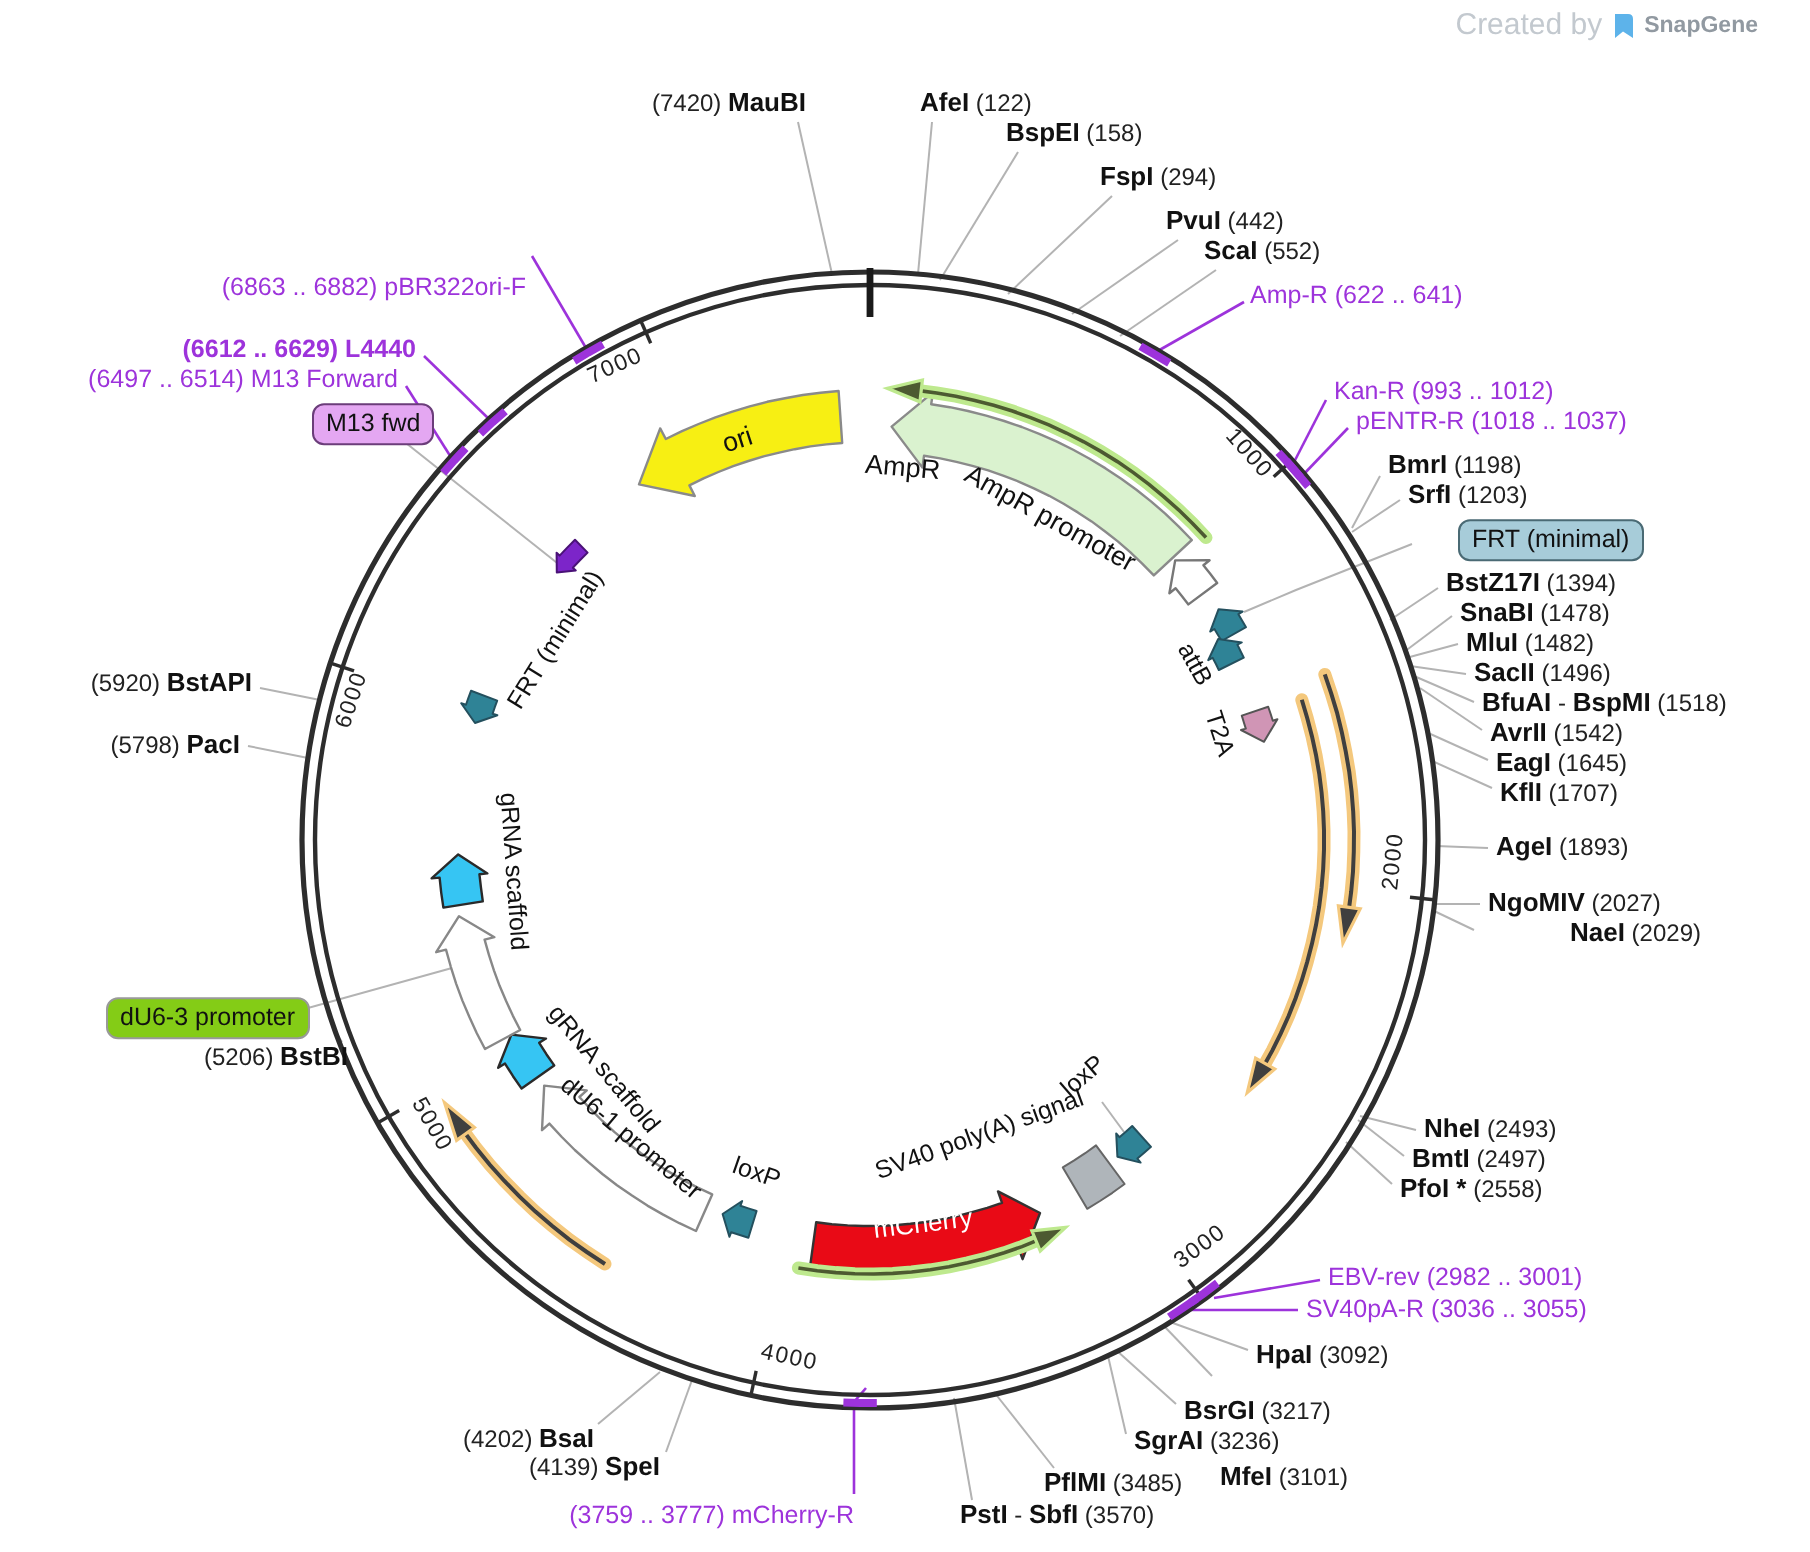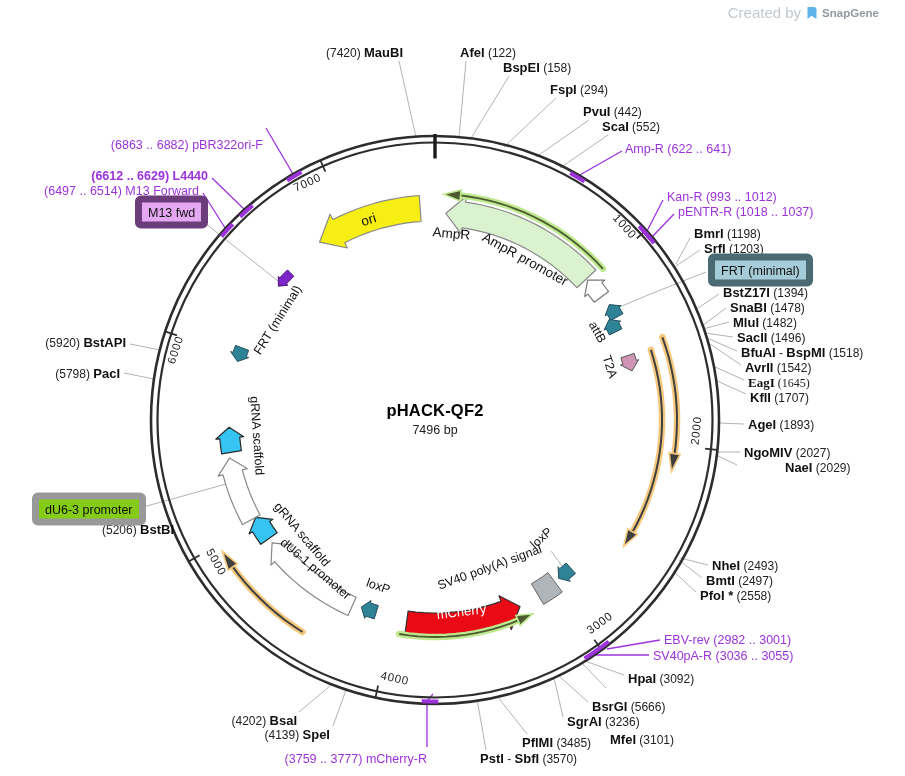--- a/index.html
+++ b/index.html
@@ -8,21 +8,21 @@
   #stage{position:absolute;left:0;top:0;width:905px;height:776px;}
   #map-svg{position:absolute;left:0;top:0;}
   #labels{position:absolute;left:0;top:0;width:820px;height:776px;pointer-events:none;}
   .map-label{position:absolute;white-space:nowrap;line-height:1.05;pointer-events:auto;}
   .align-r{transform:translate(-100%,-50%);}
   .align-l{transform:translate(0,-50%);}
   .map-label .enz{font-weight:700;font-size:13px;color:#111;}
   .map-label .num{font-size:12px;color:#222;}
   .map-label .pri{font-size:12.5px;color:#9D33DB;}
   .map-label .box{font-size:12.5px;color:#111;}
-  .box-white,.box-teal,.box-purple{padding:1px 6px;border-radius:6px;border:7px solid #a21caf;background:#fff;}
+  .box-white,.box-teal,.box-purple{padding:1px 6px;border-radius:6px;border:1px solid #a21caf;background:#fff;margin-left:21px;}
   .box-white{background:#84cc16;border-color:#999;}
   .box-teal{background:#A7CCD9;border-color:#4a6a74;}
   .box-purple{background:#E4A7F2;border-color:#6b3d7a;}
   #title{position:absolute;left:435px;top:401px;transform:translateX(-50%);text-align:center;}
   #title .name{font-weight:700;font-size:16.5px;color:#000;letter-spacing:.2px;}
   #title .size{font-size:12.5px;color:#222;margin-top:3px;}
   #watermark{position:absolute;top:4px;right:26px;display:flex;align-items:center;gap:5px;}
   #watermark .created{font-size:15px;color:#c3c9cf;}
   #watermark .brand{font-size:11.5px;font-weight:700;color:#9199a1;}
 </style>
@@ -171,53 +171,49 @@
       <div class="map-label align-l" style="left: 678px; top: 211px;"><span class="pri">pENTR-R    (1018 .. 1037)</span></div>
       <div class="map-label align-l" style="left: 694px; top: 233px;"><span class="enz">BmrI</span><span class="num">  (1198)</span></div>
       <div class="map-label align-l" style="left: 704px; top: 248px;"><span class="enz">SrfI</span><span class="num">  (1203)</span></div>
       <div class="map-label align-l box-teal" style="left: 708px; top: 270px;"><span class="box">FRT (minimal)</span></div>
       <div class="map-label align-l" style="left: 723px; top: 292px;"><span class="enz">BstZ17I</span><span class="num">  (1394)</span></div>
       <div class="map-label align-l" style="left: 730px; top: 307px;"><span class="enz">SnaBI</span><span class="num">  (1478)</span></div>
       <div class="map-label align-l" style="left: 733px; top: 322px;"><span class="enz">MluI</span><span class="num">  (1482)</span></div>
       <div class="map-label align-l" style="left: 737px; top: 337px;"><span class="enz">SacII</span><span class="num">  (1496)</span></div>
       <div class="map-label align-l" style="left: 741px; top: 352px;"><span class="enz">BfuAI</span><span class="num"> - </span><span class="enz">BspMI</span><span class="num">  (1518)</span></div>
       <div class="map-label align-l" style="left: 745px; top: 367px;"><span class="enz">AvrII</span><span class="num">  (1542)</span></div>
-      <div class="map-label align-l" style="left: 748px; top: 382px; font-family: Liberation Serif, serif;"><span class="enz">EagI</span><span class="num">  (1645)</span></div>
+      <div class="map-label align-l" style="left: 748px; top: 382px;"><span class="enz">EagI</span><span class="num">  (1645)</span></div>
       <div class="map-label align-l" style="left: 750px; top: 397px;"><span class="enz">KflI</span><span class="num">  (1707)</span></div>
       <div class="map-label align-l" style="left: 748px; top: 424px;"><span class="enz">AgeI</span><span class="num">  (1893)</span></div>
       <div class="map-label align-l" style="left: 744px; top: 452px;"><span class="enz">NgoMIV</span><span class="num">  (2027)</span></div>
       <div class="map-label align-l" style="left: 741px; top: 467px; padding-left: 44px;"><span class="enz">NaeI</span><span class="num">  (2029)</span></div>
       <div class="map-label align-l" style="left: 712px; top: 565px;"><span class="enz">NheI</span><span class="num">  (2493)</span></div>
       <div class="map-label align-l" style="left: 706px; top: 580px;"><span class="enz">BmtI</span><span class="num">  (2497)</span></div>
       <div class="map-label align-l" style="left: 700px; top: 595px;"><span class="enz">PfoI *</span><span class="num">  (2558)</span></div>
       <div class="map-label align-l" style="left: 664px; top: 639px;"><span class="pri">EBV-rev   (2982 .. 3001)</span></div>
       <div class="map-label align-l" style="left: 653px; top: 655px;"><span class="pri">SV40pA-R    (3036 .. 3055)</span></div>
       <div class="map-label align-l" style="left: 628px; top: 678px;"><span class="enz">HpaI</span><span class="num">  (3092)</span></div>
       <div class="map-label align-l" style="left: 610px; top: 691px; margin-top: 48px;"><span class="enz">MfeI</span><span class="num">  (3101)</span></div>
-      <div class="map-label align-l" style="left: 592px; top: 706px;"><span class="enz">BsrGI</span><span class="num">  (5666)</span></div>
+      <div class="map-label align-l" style="left: 592px; top: 706px;"><span class="enz">BsrGI</span><span class="num">  (3217)</span></div>
       <div class="map-label align-l" style="left: 567px; top: 721px;"><span class="enz">SgrAI</span><span class="num">  (3236)</span></div>
       <div class="map-label align-l" style="left: 522px; top: 742px;"><span class="enz">PflMI</span><span class="num">  (3485)</span></div>
       <div class="map-label align-l" style="left: 480px; top: 758px;"><span class="enz">PstI</span><span class="num"> - </span><span class="enz">SbfI</span><span class="num">  (3570)</span></div>
       <div class="map-label align-r" style="left: 427px; top: 758px;"><span class="pri">(3759 .. 3777)  mCherry-R</span></div>
       <div class="map-label align-r" style="left: 330px; top: 734px;"><span class="num">(4139) </span><span class="enz">SpeI</span></div>
       <div class="map-label align-r" style="left: 297px; top: 720px; text-align: right;"><span class="num">(4202) </span><span class="enz">BsaI</span></div>
       <div class="map-label align-r" style="left: 174px; top: 529px;"><span class="num">(5206) </span><span class="enz">BstBI</span></div>
       <div class="map-label align-l box-white" style="left: 32px; top: 509px;"><span class="box">dU6-3 promoter</span></div>
       <div class="map-label align-r" style="left: 120px; top: 373px;"><span class="num">(5798) </span><span class="enz">PacI</span></div>
       <div class="map-label align-r" style="left: 126px; top: 342px;"><span class="num">(5920) </span><span class="enz">BstAPI</span></div>
       <div class="map-label align-l box-purple" style="left: 135px; top: 212px;"><span class="box">M13 fwd</span></div>
       <div class="map-label align-r" style="left: 199px; top: 190px;"><span class="pri">(6497 .. 6514)  M13 Forward</span></div>
       <div class="map-label align-r" style="left: 208px; top: 175px; font-weight: bold;"><span class="pri">(6612 .. 6629)  L4440</span></div>
       <div class="map-label align-r" style="left: 263px; top: 124px; margin-top: 20px;"><span class="pri">(6863 .. 6882)  pBR322ori-F</span></div>
     </div>
 
-  <div id="title">
-    <div class="name">pHACK-QF2</div>
-    <div class="size">7496 bp</div>
-  </div>
 
   <div id="watermark">
     <span class="created">Created by</span>
     <svg width="11" height="14" viewBox="0 0 11 14">
       <path d="M1.5 1 h6.5 q2.5 0 2.5 2.5 V13 L5.5 9.8 1.5 13 Z" fill="#5db3ea"></path>
     </svg>
     <span class="brand">SnapGene</span>
   </div>
 </div>
 

